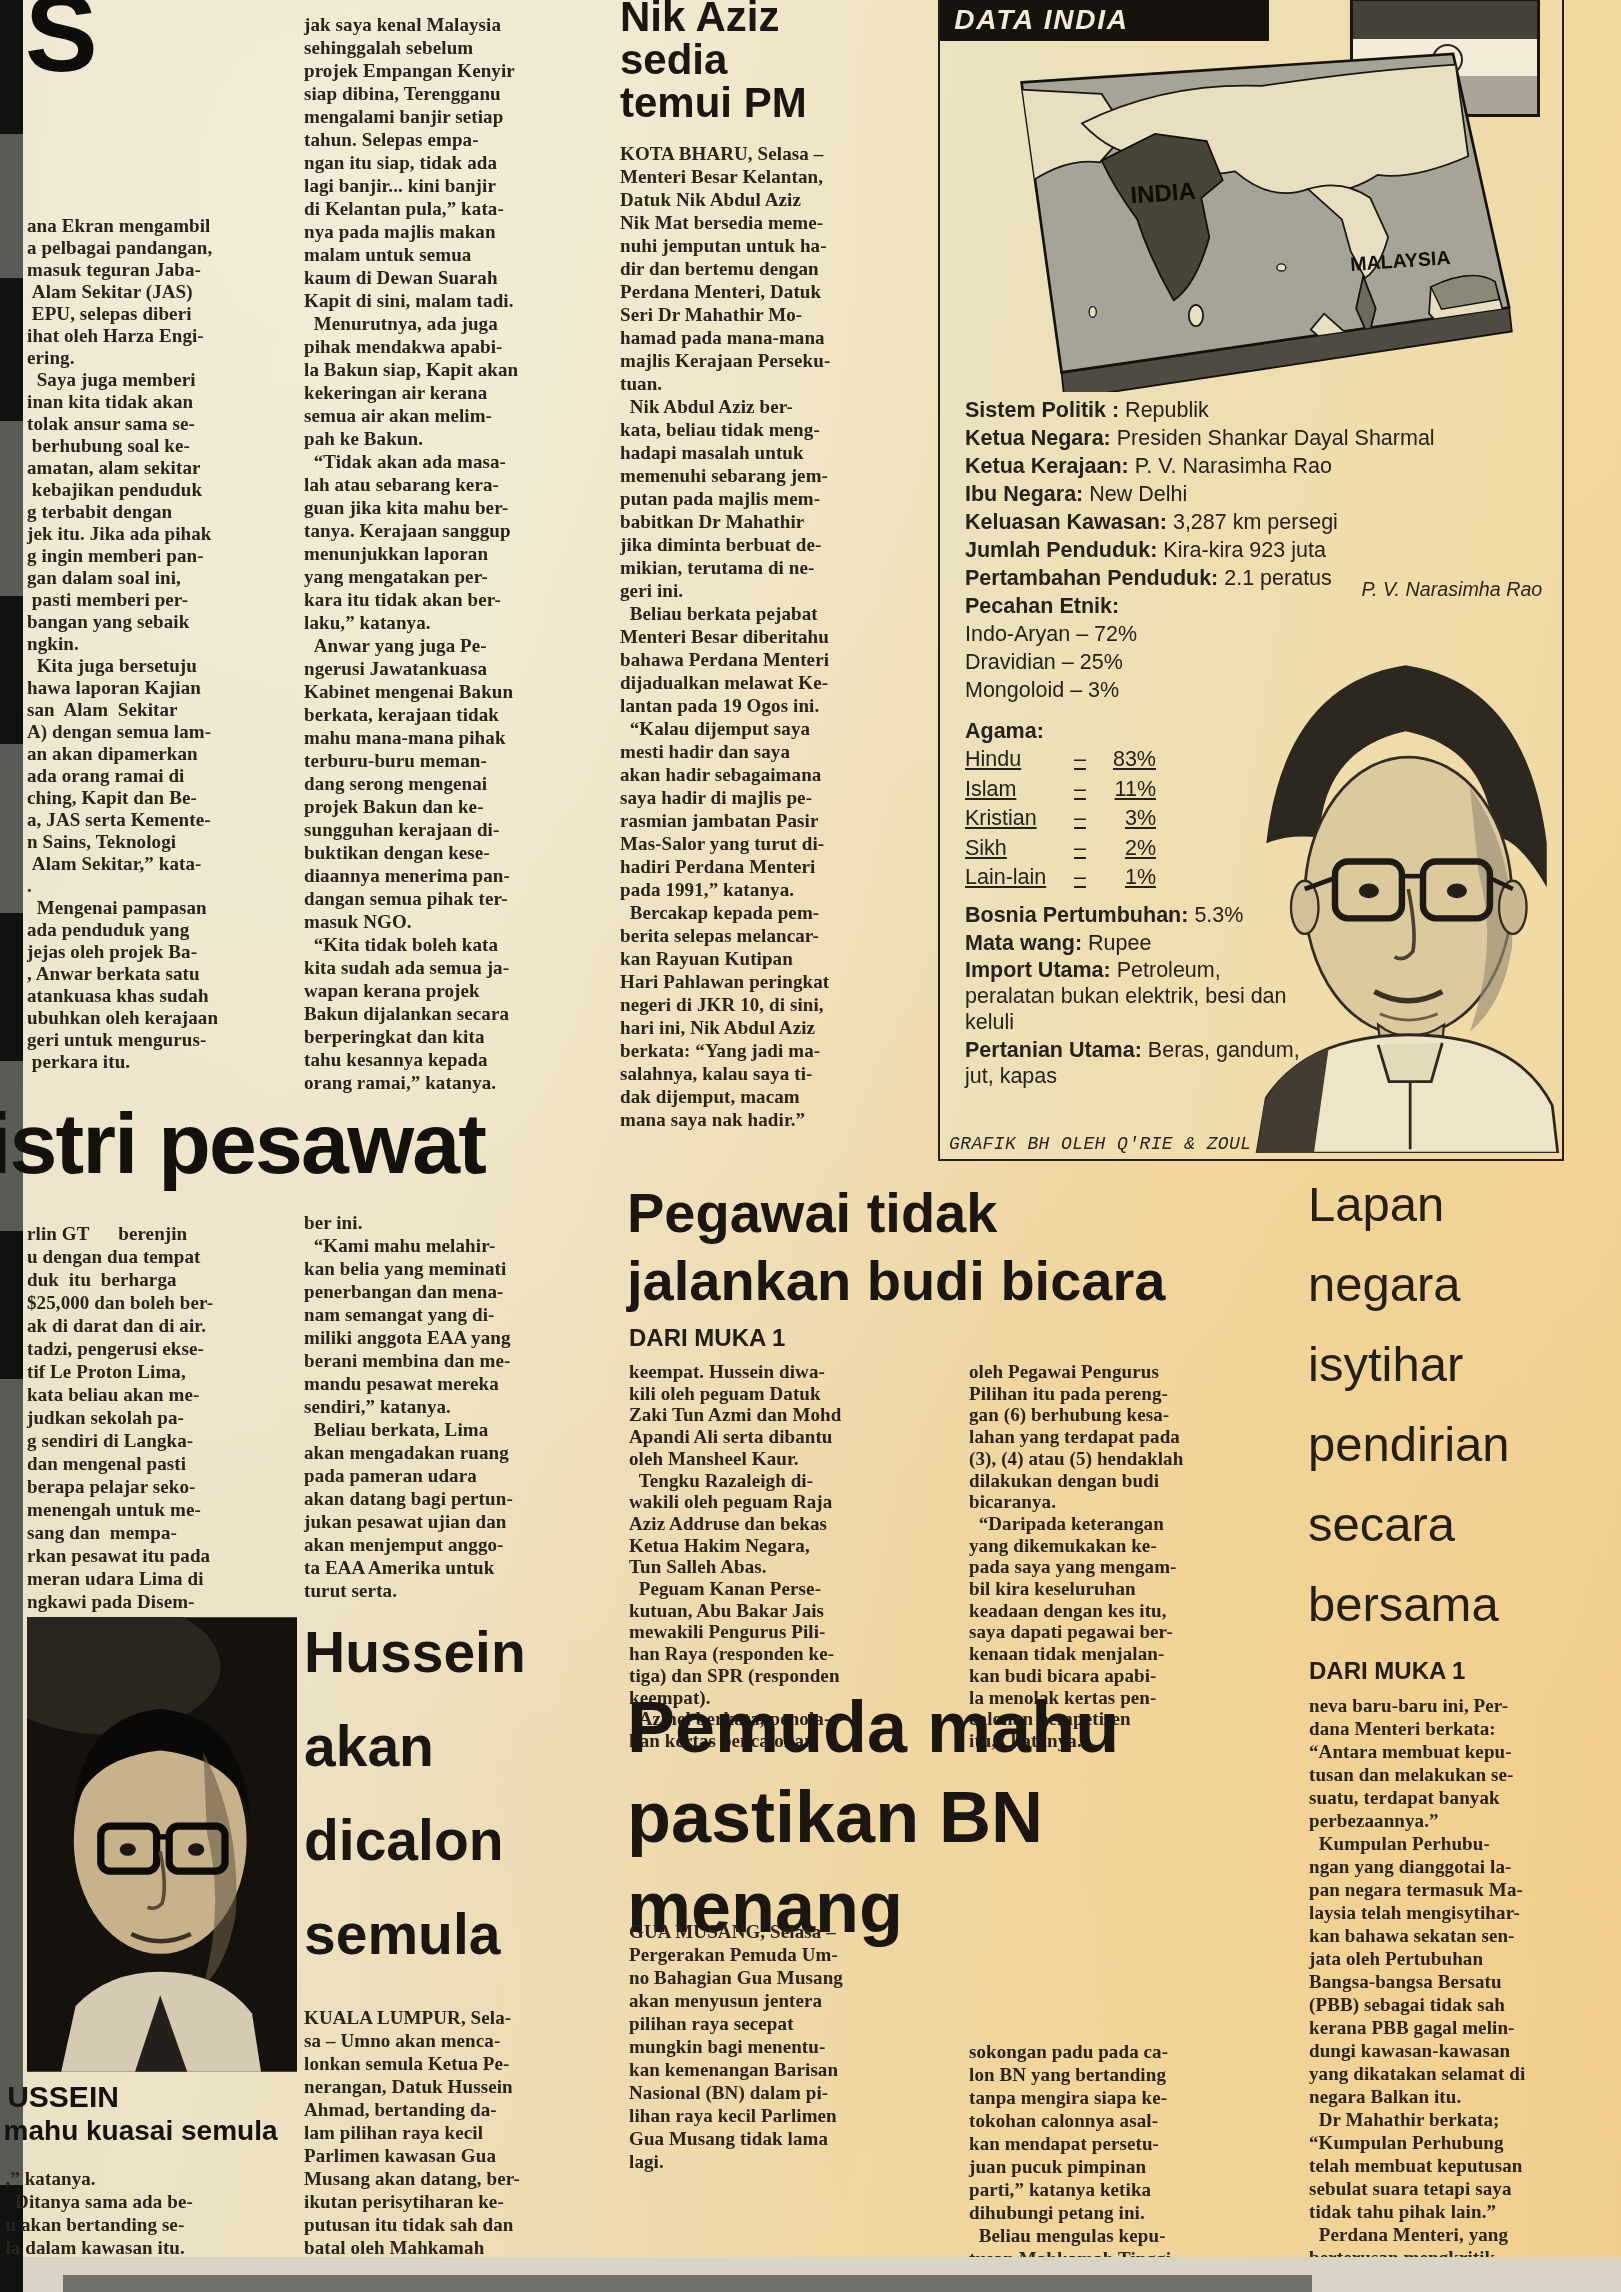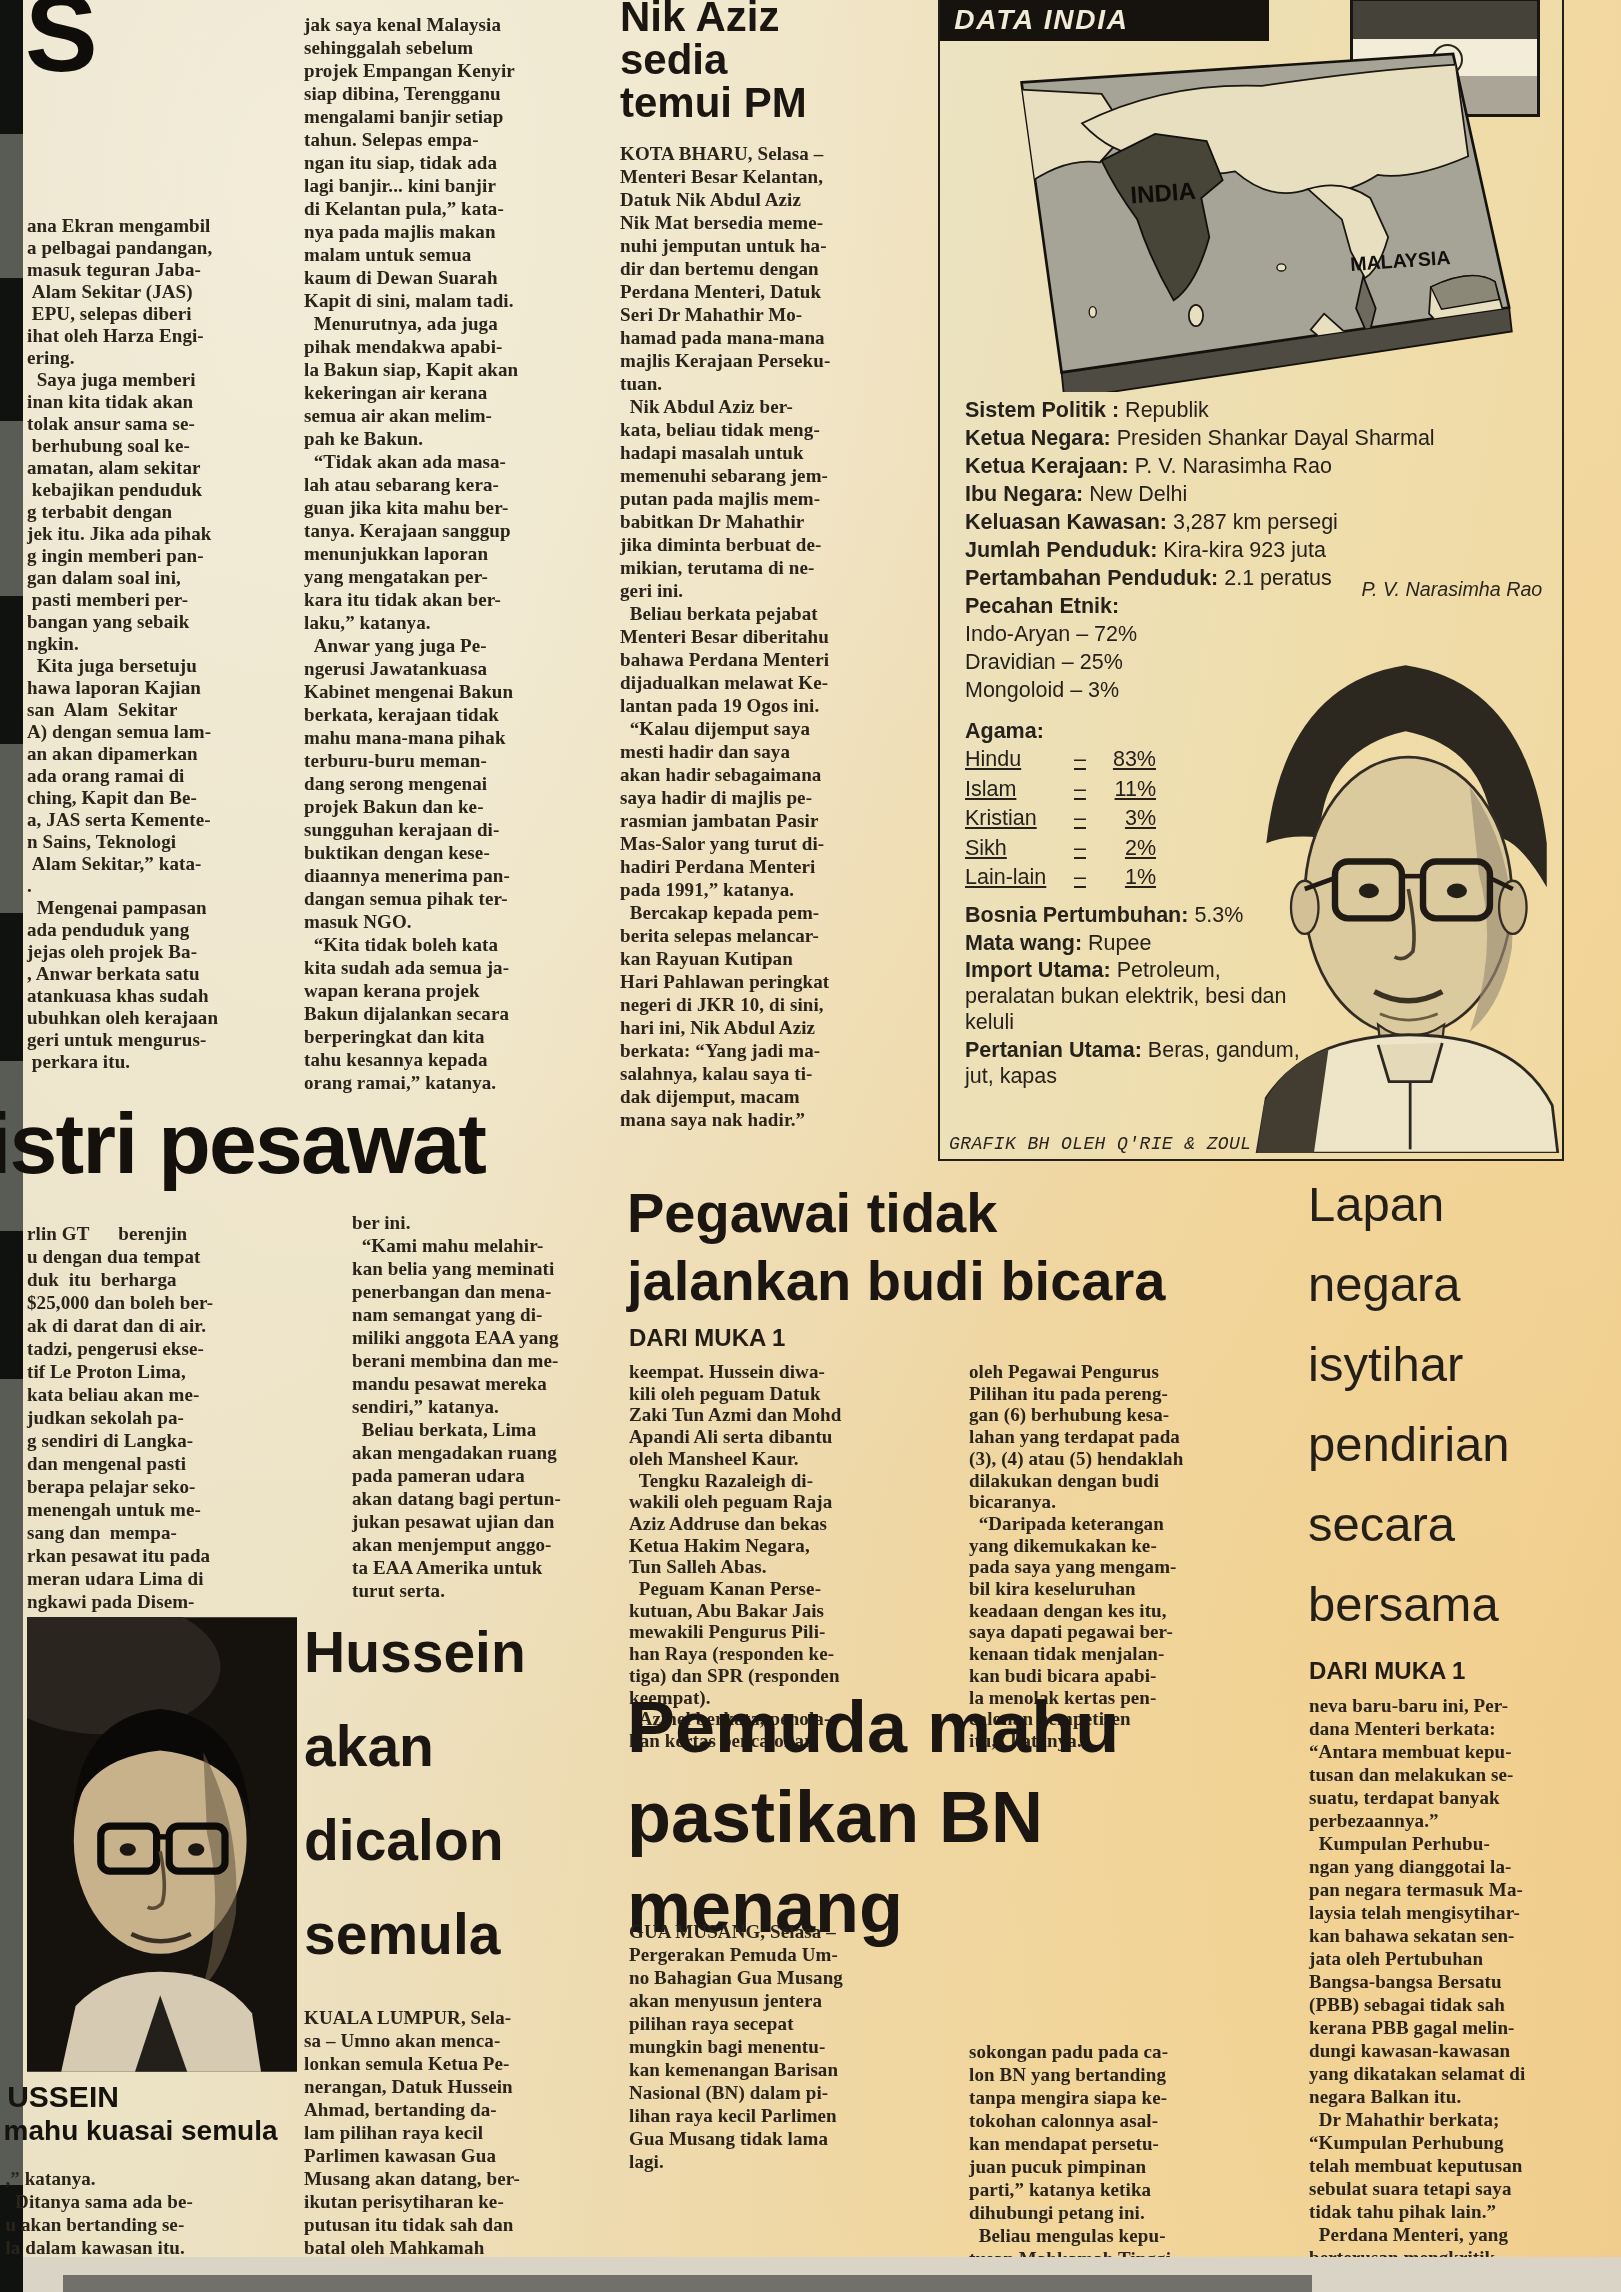--- a/index.html
+++ b/index.html
@@ -315,21 +315,21 @@
 kata beliau akan me-
 judkan sekolah pa-
 g sendiri di Langka-
 dan mengenal pasti
 berapa pelajar seko-
 menengah untuk me-
 sang dan  mempa-
 rkan pesawat itu pada
 meran udara Lima di
 ngkawi pada Disem-</div>
-  <div class="bt" style="left:304px;top:1211px;width:309px;margin-left:48px;">ber ini.
+  <div class="bt" style="left:304px;top:1211px;width:309px;">ber ini.
   “Kami mahu melahir-
 kan belia yang meminati
 penerbangan dan mena-
 nam semangat yang di-
 miliki anggota EAA yang
 berani membina dan me-
 mandu pesawat mereka
 sendiri,” katanya.
   Beliau berkata, Lima
 akan mengadakan ruang

